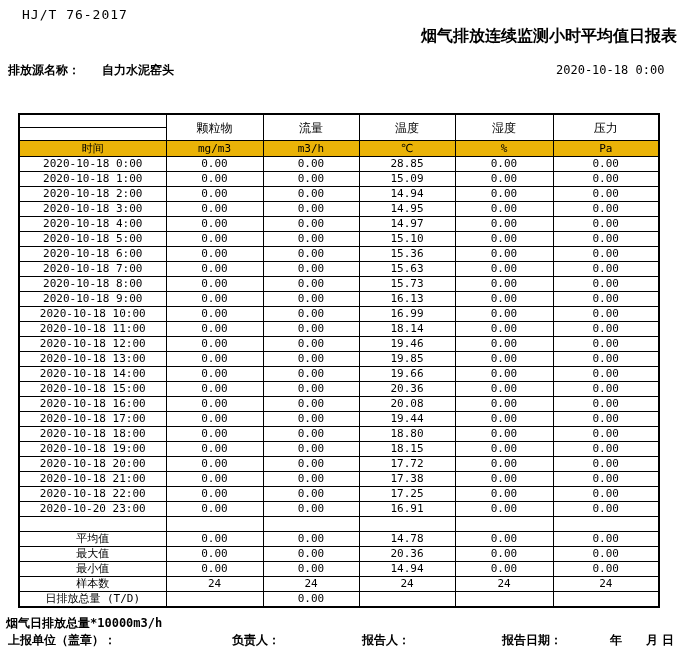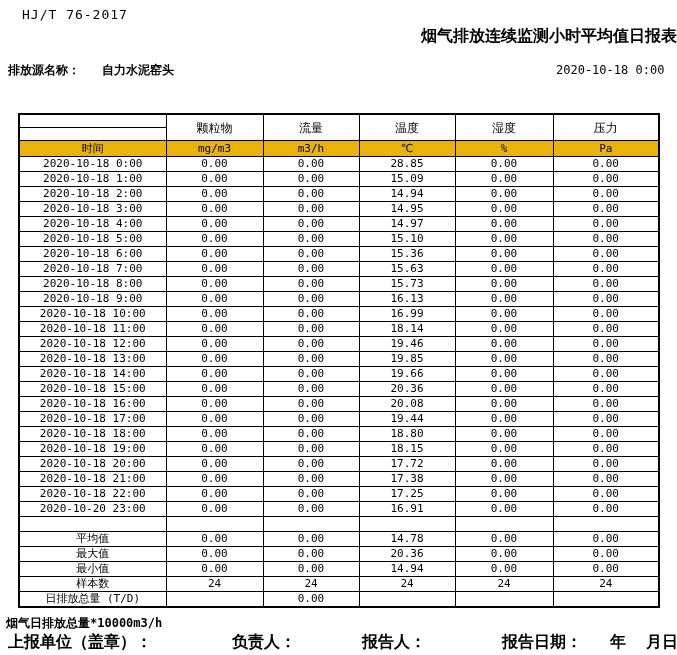--- a/index.html
+++ b/index.html
@@ -19,21 +19,21 @@
     border:2px solid #000;font-size:11px;padding-left:22px;
   }
   table.report td{
     border:1px solid #000;text-align:center;vertical-align:middle;
     padding:0;height:14px;line-height:14px;white-space:nowrap;overflow:hidden;
   }
   tr.hrow1 td,tr.hrow2 td{height:12px;line-height:12px;font-size:12px;}
   tr.green-row td{background:#eab308;height:15px;line-height:15px;}
   tr.sep-row td{height:14px;}
   .foot-note{position:absolute;top:615px;left:6px;font-size:12px;font-weight:bold;}
-  .foot-sign{position:absolute;top:632px;left:0;width:677px;height:18px;font-size:16px;font-weight:bold;}
+  .foot-sign{position:absolute;top:632px;left:0;width:677px;height:18px;font-size:12px;font-weight:bold;}
   .foot-sign span{position:absolute;top:0;white-space:nowrap;}
   .fs-unit{left:8px;}
   .fs-resp{left:232px;}
   .fs-rep{left:362px;}
   .fs-date{left:502px;}
   .fs-year{left:610px;}
   .fs-month{left:646px;}
   .fs-day{left:662px;}
 </style>
 </head>

